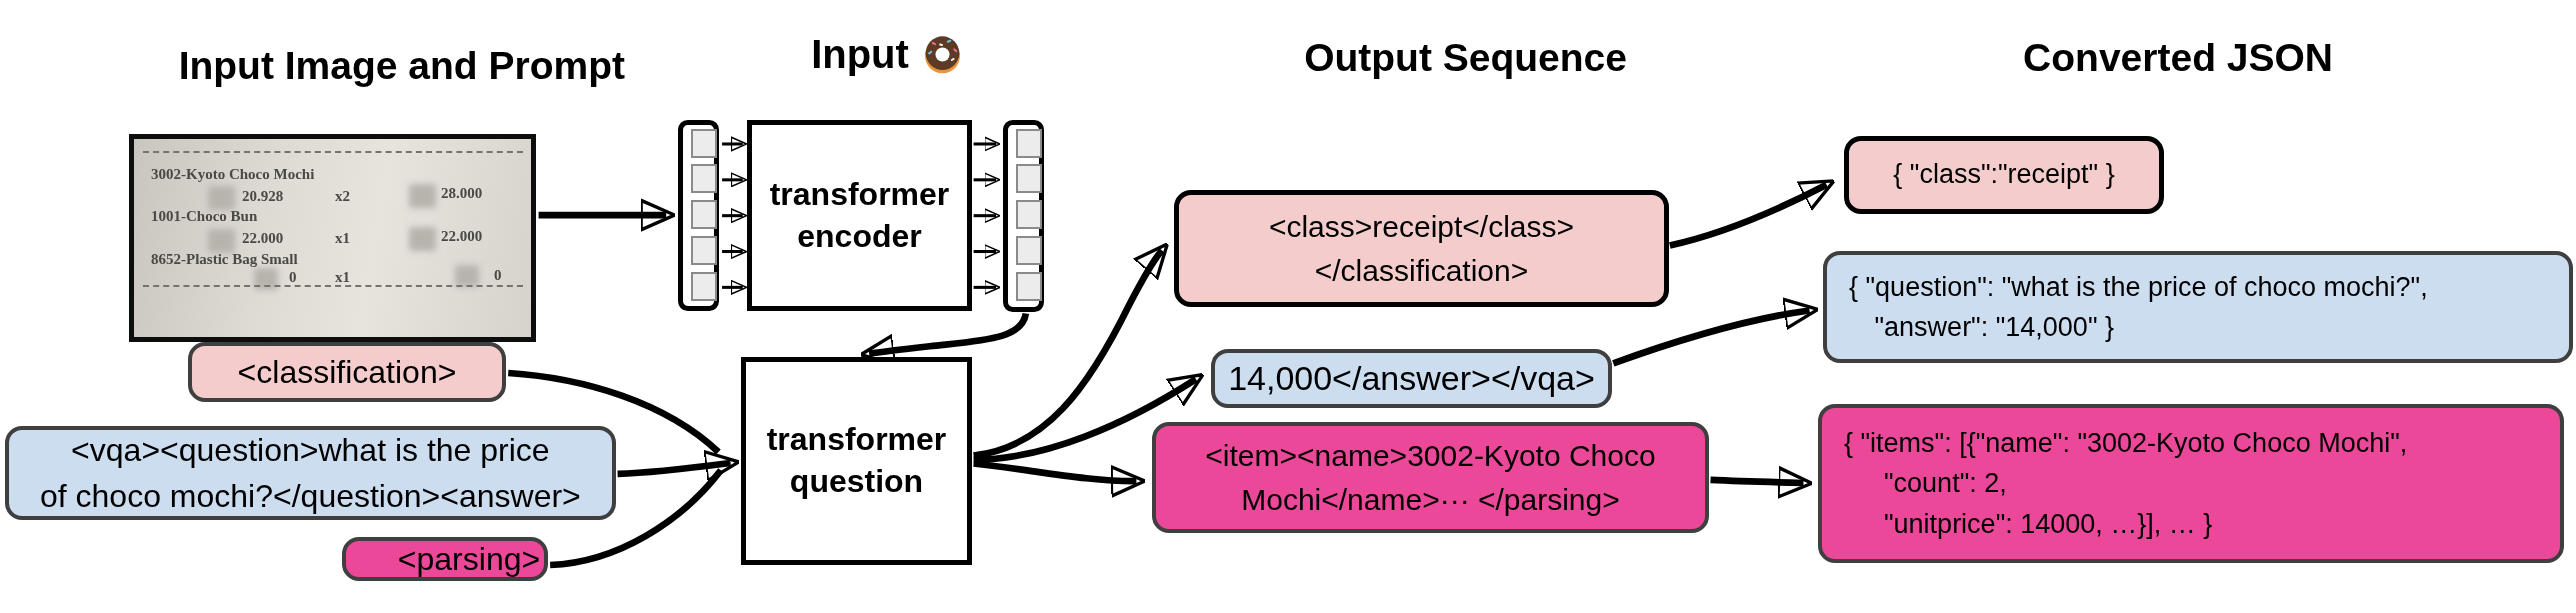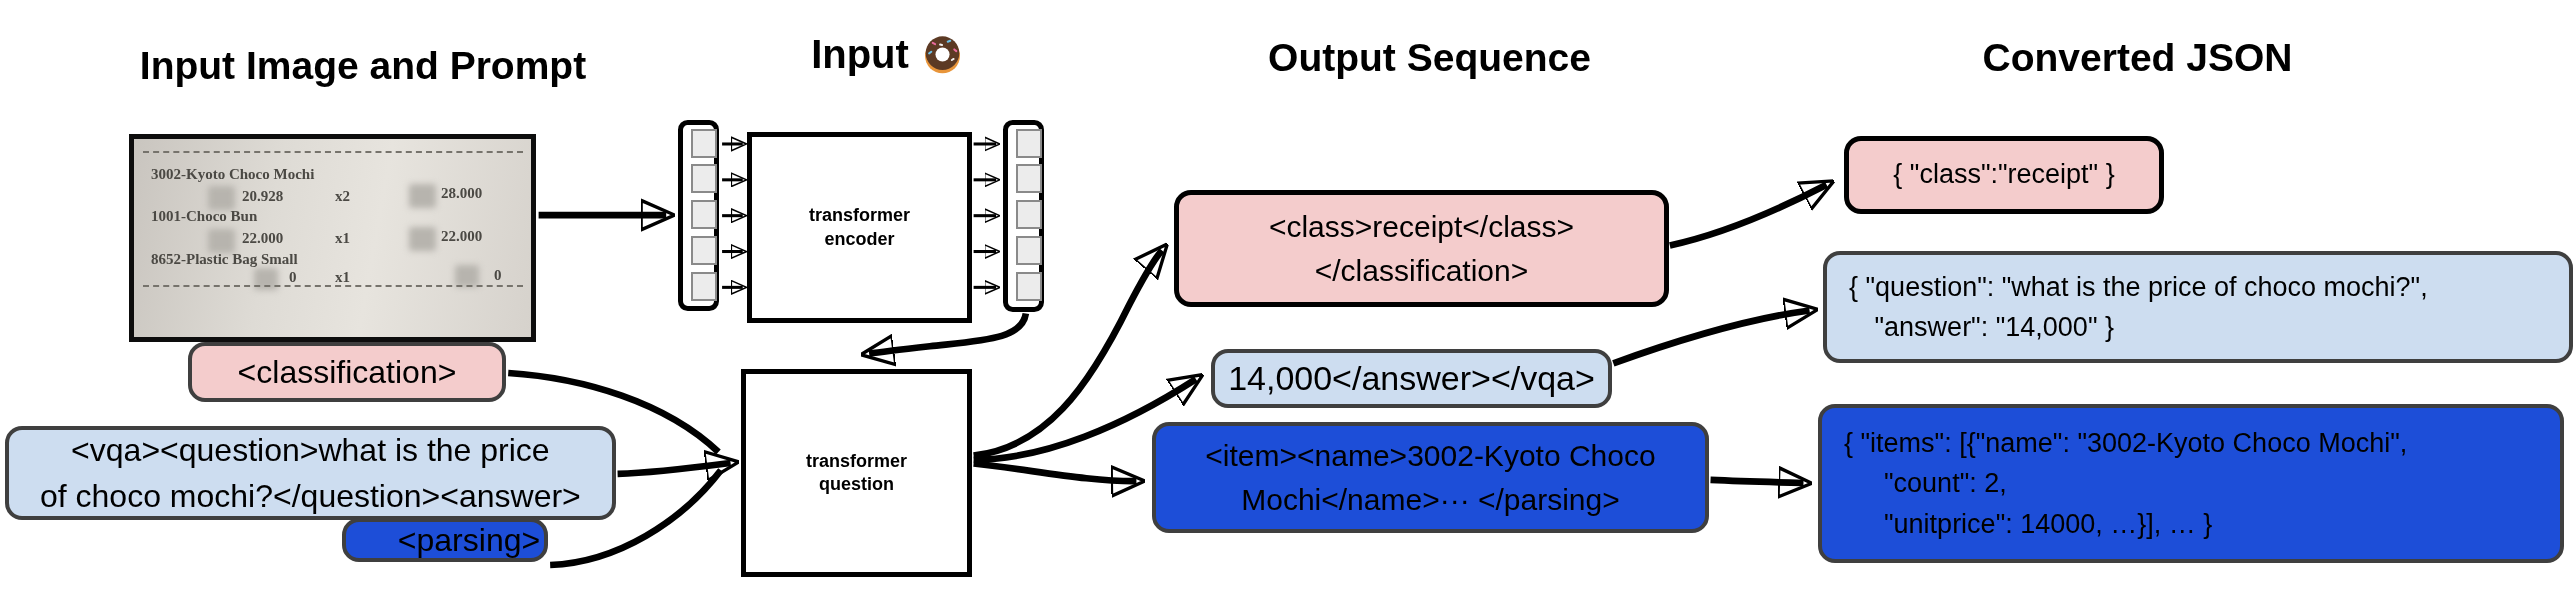--- a/index.html
+++ b/index.html
@@ -1,48 +1,48 @@
 <!DOCTYPE html>
 <html style="font-size:9.7px"><head>
 <meta charset="utf-8">
 <style>
   html,body{margin:0;padding:0;background:#fff;}
   #canvas{
     position:relative;width:2576px;height:613px;background:#ffffff;overflow:hidden;
     font-family:"Liberation Sans",sans-serif;color:#000;
   }
-  .sec-title{position:absolute;font-size:39px;font-weight:bold;text-align:center;white-space:nowrap;letter-spacing:0px;}
+  .sec-title{position:absolute;font-size:39px;font-weight:bold;text-align:right;white-space:nowrap;letter-spacing:0px;}
   .model-title{position:absolute;display:flex;align-items:center;justify-content:center;gap:12px;font-size:40px;font-weight:bold;}
   
   #wires{position:absolute;left:0;top:0;width:2576px;height:613px;}
   #wires path{fill:none;stroke:#000;}
   .w-main{stroke-width:11px;}
   .w-thin{stroke-width:5px;}
   
   .receipt{position:absolute;left:129px;top:134px;width:407px;height:208px;box-sizing:border-box;
     border:5.5px solid #0d0d0d;background:linear-gradient(100deg,#c9c5bf 0%,#dedbd5 35%,#e7e4de 60%,#d6d2cc 100%);
     font-family:Liberation Serif, serif;color:#4b4944;font-weight:bold;}
   .r-line{position:absolute;font-size:15px;white-space:pre;}
   .r-dash{position:absolute;left:8.5px;right:8.5px;border-top:2.4px dashed #76736c;}
   .r-blur{position:absolute;background:#b7b4ae;border-radius:3px;filter:blur(3px);}
   
   .strip{position:absolute;width:41px;box-sizing:border-box;border:5.5px solid #000;border-radius:9.7px;background:#fff;}
   .cell{position:absolute;width:25.5px;height:29px;box-sizing:border-box;background:#ececec;border:2.4px solid #8a8a8a;}
   .block{position:absolute;box-sizing:border-box;border:5.5px solid #000;background:#fff;display:flex;flex-direction:column;
-    align-items:center;justify-content:center;font-weight:bold;font-size:18px;line-height:1.3;margin-top:12px;}
+    align-items:center;justify-content:center;font-weight:bold;font-size:32px;line-height:1.3;}
   
   .box{position:absolute;box-sizing:border-box;border:4.3px solid #3f3f3f;border-radius:17px;display:flex;flex-direction:column;
     align-items:center;justify-content:center;font-size:32px;line-height:1.45;text-align:center;}
   .box.heavy{border:5.5px solid #000;}
   .box.leftal{align-items:flex-start;text-align:left;padding-left:22px;padding-right:12px;font-size:27px;line-height:1.5;}
   .ind1{padding-left:25.5px;}
   .ind2{padding-left:40px;}
   .pink{background:#f4cccc;}
   .blue{background:#cdddf0;}
-  .green{background:#1d4ed8;justify-content:center;}
+  .green{background:#ec4899;justify-content:center;}
 </style>
 </head>
 <body>
 
 <div id="canvas">
 
   <svg id="wires" viewBox="0 0 4239 1009" xmlns="http://www.w3.org/2000/svg">
     <defs>
       <marker id="ah" viewBox="0 0 10 10" refX="7.5" refY="5" markerUnits="strokeWidth" markerWidth="5" markerHeight="5" orient="auto">
         <path d="M0,0.6 L10,5 L0,9.4 Z" fill="#000" stroke="none"></path>
@@ -152,21 +152,21 @@
 
   <div class="box pink" style="left:188px;top:342px;width:318px;height:60px;">
     <span>&lt;classification&gt;</span>
   </div>
 
   <div class="box blue" style="left:4.9px;top:426px;width:611px;height:94px;">
     <span>&lt;vqa&gt;&lt;question&gt;what is the price</span>
     <span>of choco mochi?&lt;/question&gt;&lt;answer&gt;</span>
   </div>
 
-  <div class="box green" style="left:342px;top:518px;width:206px;height:44px;padding-left:48px;">
+  <div class="box green" style="left:342px;top:537px;width:206px;height:44px;padding-left:48px;">
     <span>&lt;parsing&gt;</span>
   </div>
 
   <div class="box pink heavy" style="left:1174px;top:190px;width:495px;height:117px;font-size:30px;">
     <span>&lt;class&gt;receipt&lt;/class&gt;</span>
     <span>&lt;/classification&gt;</span>
   </div>
 
   <div class="box blue" style="left:1211px;top:349px;width:401px;height:59px;font-size:34px;">
     <span>14,000&lt;/answer&gt;&lt;/vqa&gt;</span>

